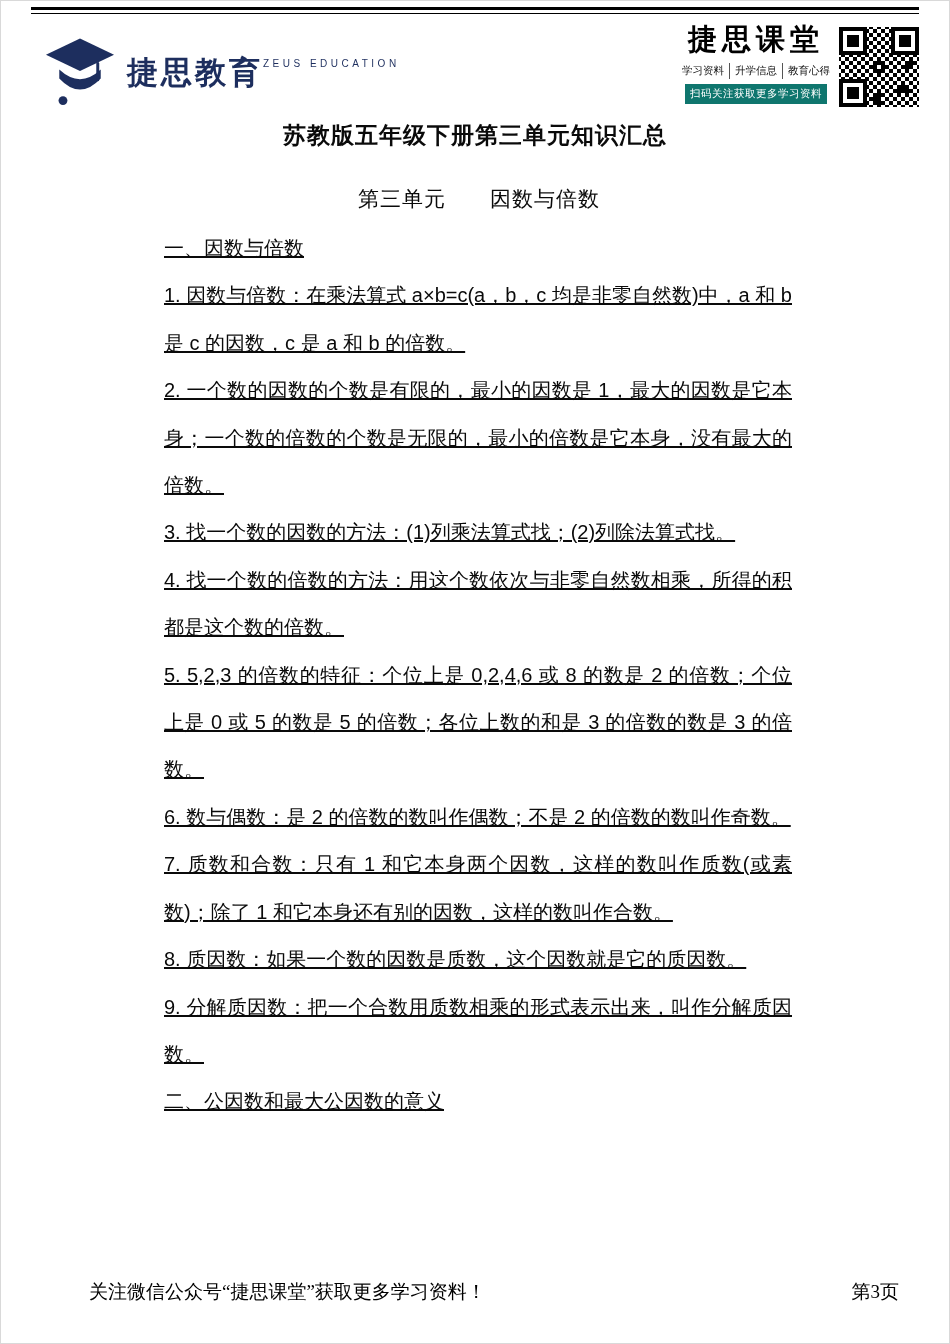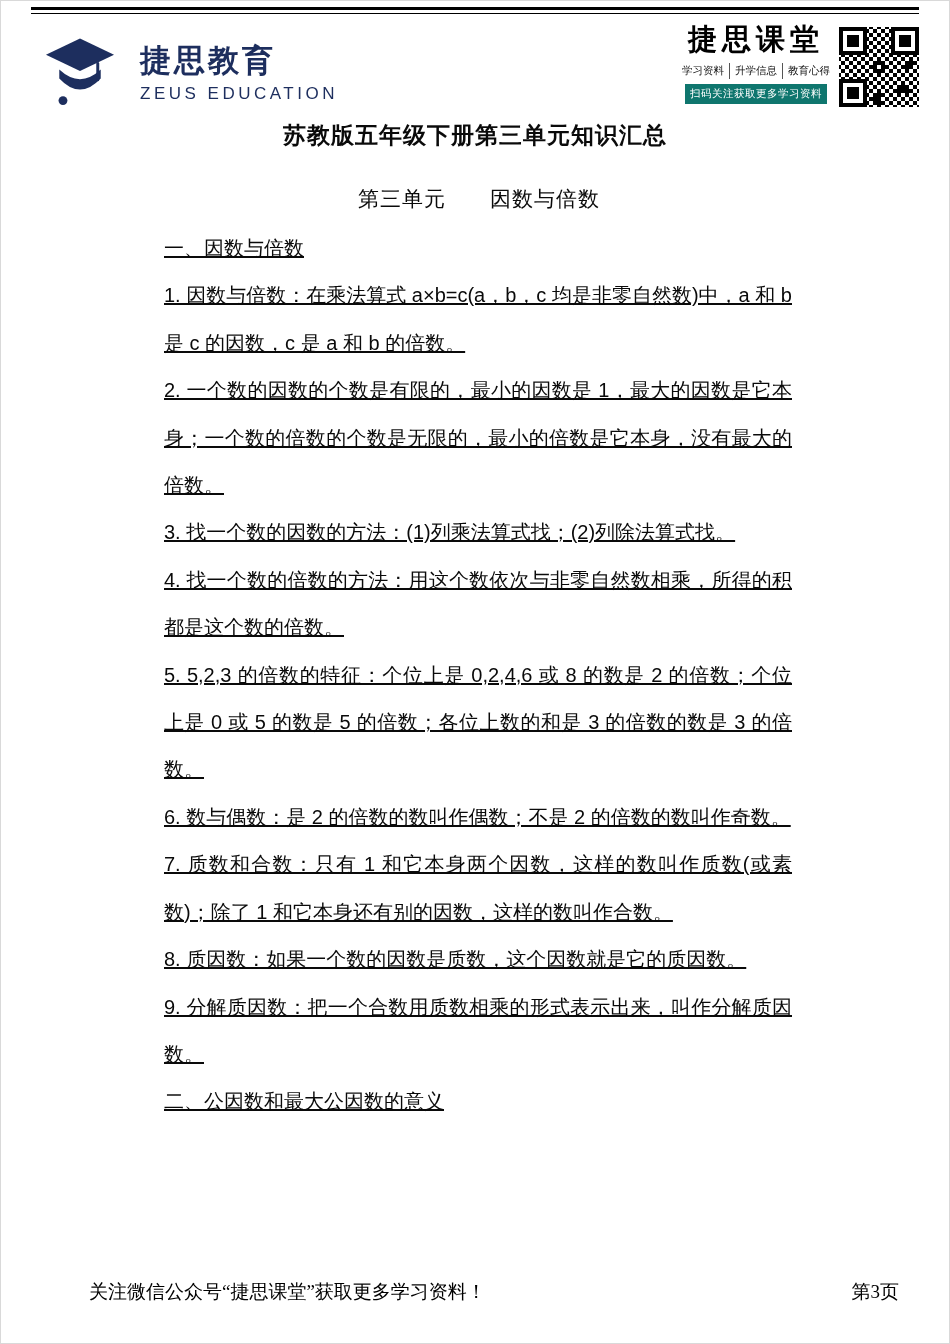--- a/index.html
+++ b/index.html
@@ -24,30 +24,30 @@
     border-bottom: 1.5px solid #000;
   }
   
   .logo-block {
     position: absolute;
     top: 30px; left: 42px;
     display: flex;
     align-items: center;
     gap: 10px;
   }
-  .logo-text { display: flex; flex-direction: column; margin-left: 13px; }
+  .logo-text { display: flex; flex-direction: row; }
   .brand-name {
     font-size: 31px;
     font-weight: bold;
     letter-spacing: 3px;
     color: #1d2e5e;
     line-height: 1.2;
   }
   .brand-sub {
-    font-size: 17px;
+    font-size: 10px;
     letter-spacing: 3.5px;
     color: #1d2e5e;
     margin-top: 4px;
   }
   
   .masthead {
     position: absolute;
     top: 24px; right: 28px;
     display: flex;
     gap: 10px;

